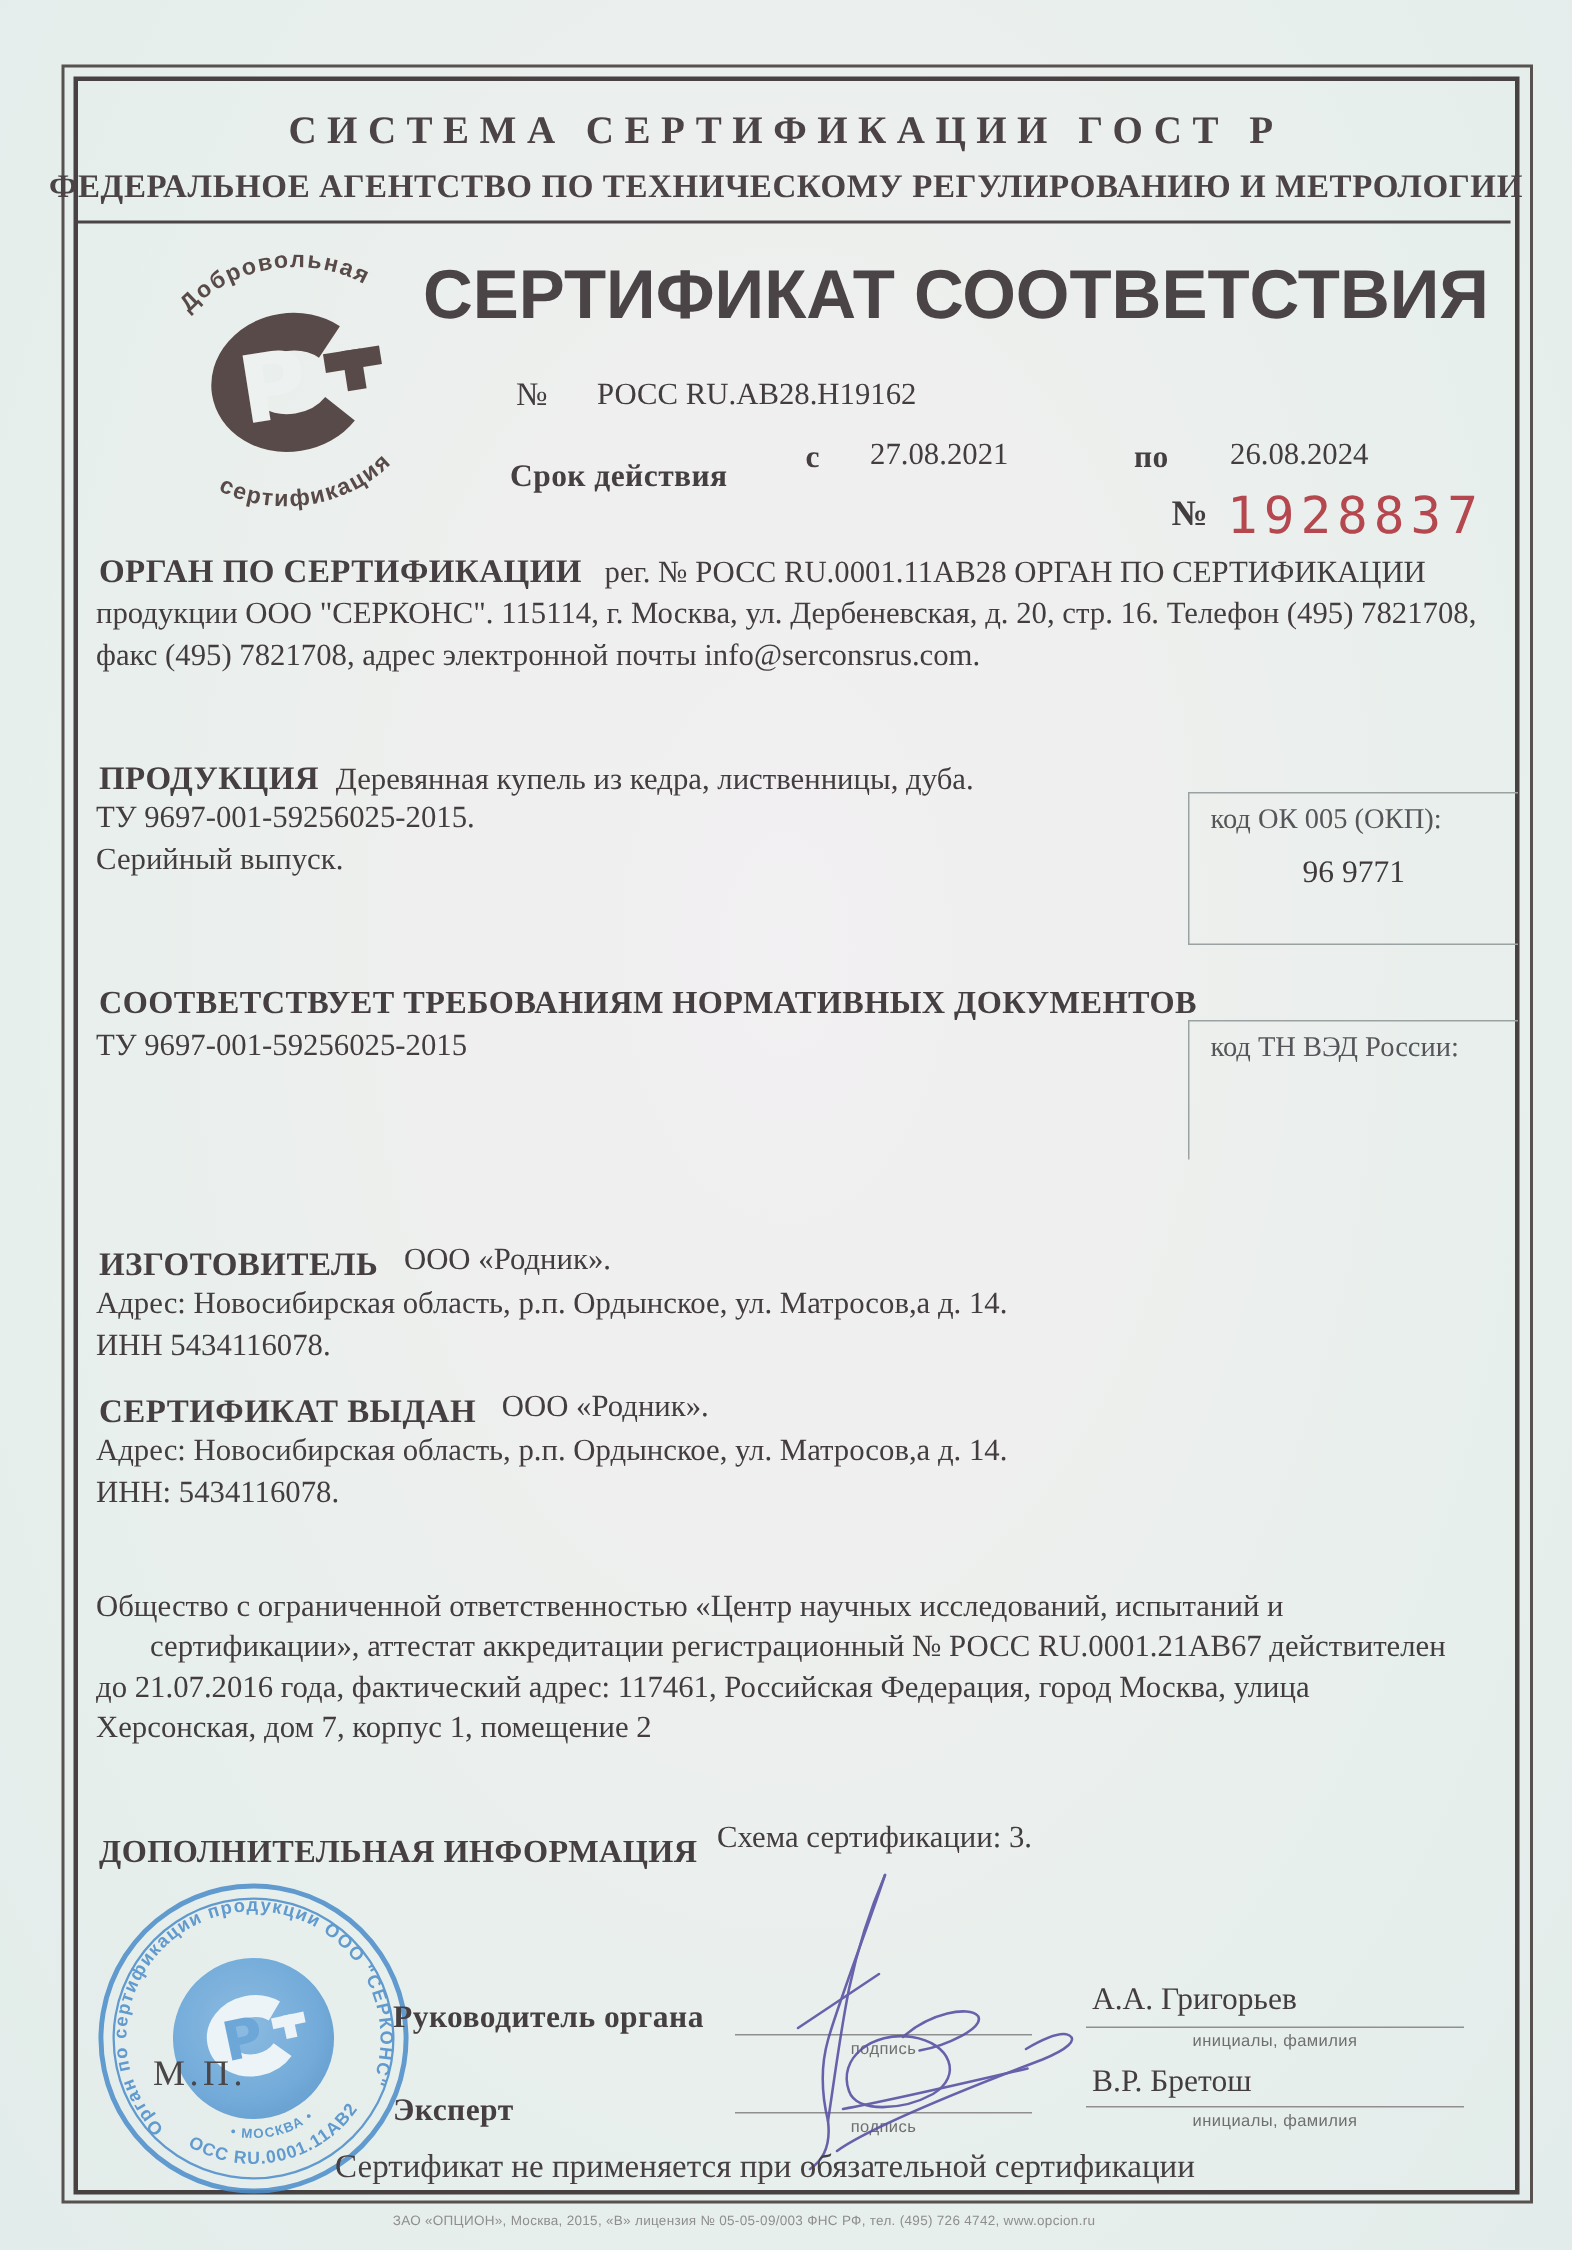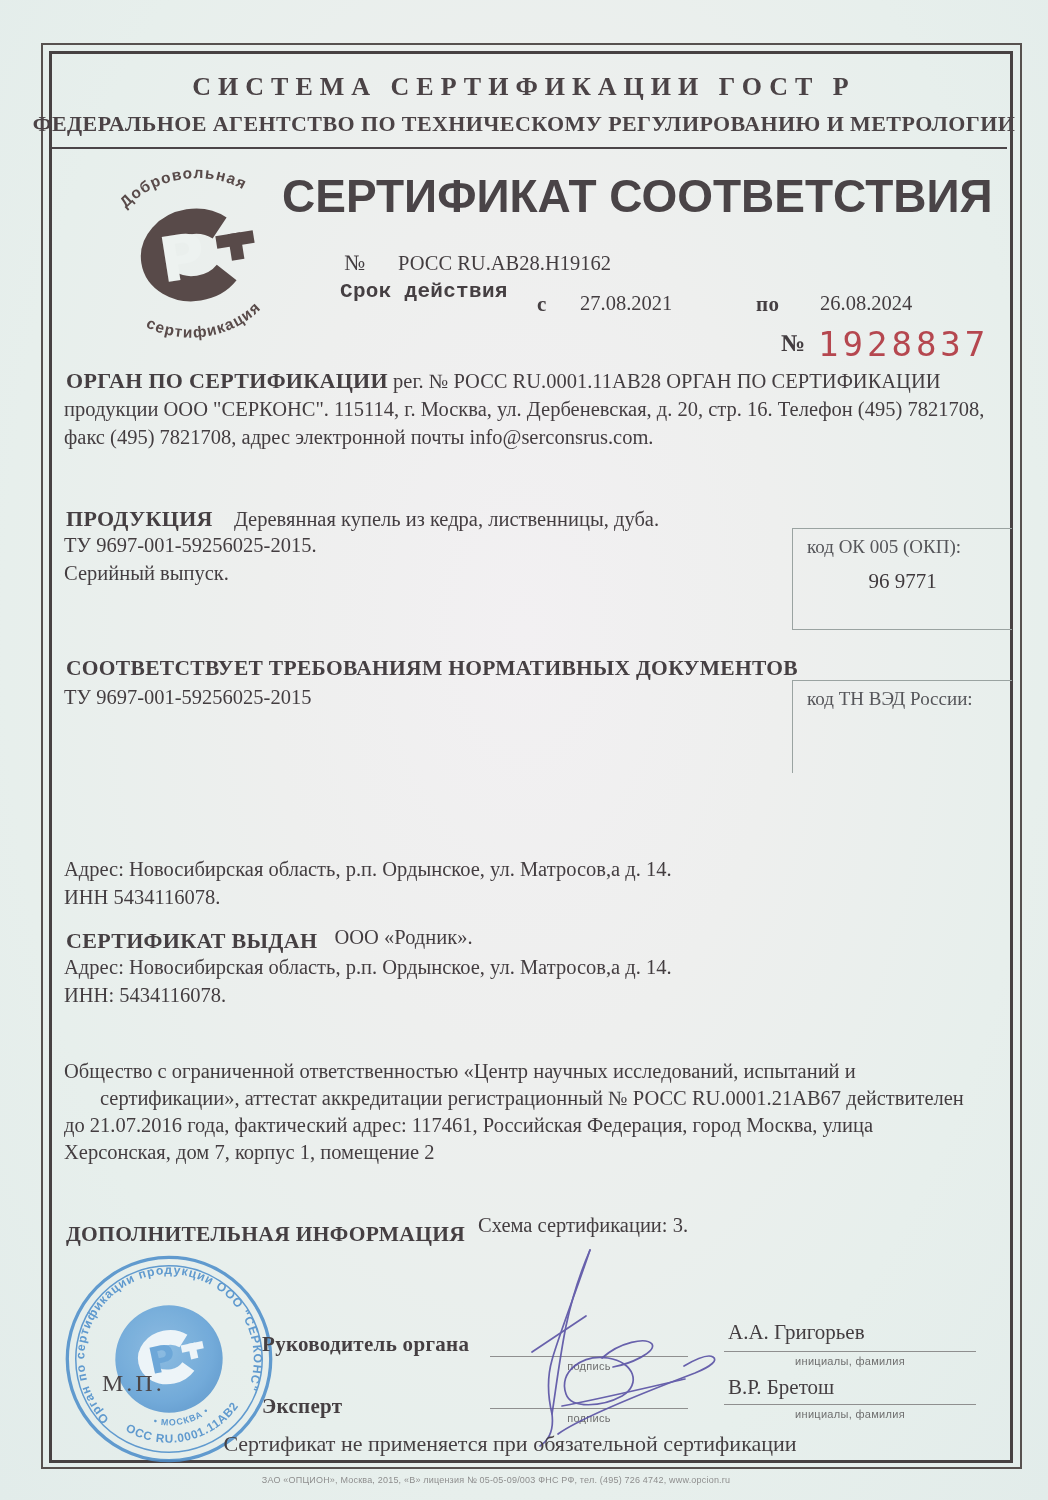--- a/index.html
+++ b/index.html
@@ -57,55 +57,59 @@
       </text>
       <text font-family="Liberation Sans, DejaVu Sans, sans-serif" font-weight="bold" font-size="15.5" fill="#584a49" letter-spacing="1.2">
         <textPath href="#logoArcBot" startOffset="50%" text-anchor="middle">сертификация</textPath>
       </text>
     </g>
   </svg>
 
   <span class="abs nw z2" style="left:344px;top:250px;font-size:22px;">№</span>
   <span class="abs nw z2 txt" style="left:398px;top:252px;">РОСС RU.АВ28.Н19162</span>
 
-  <span class="abs nw z2 lbl" style="left:340px;top:280px;font-size:21px;font-family:Liberation Mono, monospace;">Срок действия</span>
+  <span class="abs nw z2 lbl" style="left:340px;top:305px;font-size:21px;">Срок действия</span>
   <span class="abs nw z2 lbl" style="left:537px;top:292px;font-size:21px;">с</span>
   <span class="abs nw z2 txt" style="left:580px;top:292px;">27.08.2021</span>
   <span class="abs nw z2 lbl" style="left:756px;top:292px;font-size:21px;">по</span>
   <span class="abs nw z2 txt" style="left:820px;top:292px;">26.08.2024</span>
 
   <span class="abs nw z2" style="left:781px;top:330px;font-size:24px;font-weight:bold;">№</span>
   <span class="abs nw z2 mono" style="left:818px;top:324px;font-size:34px;letter-spacing:4px;color:#b5474f;">1928837</span>
 
   <div class="abs nw z2 txt" style="left:66px;top:368px;">
     <span class="lbl">ОРГАН ПО СЕРТИФИКАЦИИ</span>
-    <span style="margin-left:0;text-align:right;">рег. № РОСС RU.0001.11АВ28 ОРГАН ПО СЕРТИФИКАЦИИ</span>
+    <span style="margin-left:10px;text-align:right;">рег. № РОСС RU.0001.11АВ28 ОРГАН ПО СЕРТИФИКАЦИИ</span>
   </div>
   <div class="abs nw z2 txt" style="left:64px;top:398px;">продукции ООО "СЕРКОНС". 115114, г. Москва, ул. Дербеневская, д. 20, стр. 16. Телефон (495) 7821708,</div>
   <div class="abs nw z2 txt" style="left:64px;top:426px;">факс (495) 7821708, адрес электронной почты info@serconsrus.com.</div>
 
   <div class="abs nw z2 txt" style="left:66px;top:506px;">
     <span class="lbl">ПРОДУКЦИЯ</span>
-    <span style="margin-left:16px;">Деревянная купель из кедра, лиственницы, дуба.</span>
+    <span style="margin-left:6px;">Деревянная купель из кедра, лиственницы, дуба.</span>
   </div>
   <div class="abs nw z2 txt" style="left:64px;top:534px;">ТУ 9697-001-59256025-2015.</div>
   <div class="abs nw z2 txt" style="left:64px;top:562px;">Серийный выпуск.</div>
 
   <div class="abs codebox" style="left:792px;top:528px;width:219px;height:100px;">
     <span class="cb-label nw">код ОК 005 (ОКП):</span>
     <span class="cb-value nw">96 9771</span>
   </div>
 
   <div class="abs nw z2 lbl" style="left:66px;top:656px;font-size:21.5px;">СООТВЕТСТВУЕТ ТРЕБОВАНИЯМ НОРМАТИВНЫХ ДОКУМЕНТОВ</div>
   <div class="abs nw z2 txt" style="left:64px;top:686px;">ТУ 9697-001-59256025-2015</div>
 
   <div class="abs codebox" style="left:792px;top:680px;width:219px;height:92px;border-bottom:none;">
     <span class="cb-label nw">код ТН ВЭД России:</span>
   </div>
 
+  <div class="abs nw z2 txt" style="left:66px;top:830px;">
+    <span class="lbl">ИЗГОТОВИТЕЛЬ</span>
+    <span style="margin-left:12px;position:relative;top:-4px;">ООО «Родник».</span>
+  </div>
   <div class="abs nw z2 txt" style="left:64px;top:858px;">Адрес: Новосибирская область, р.п. Ордынское, ул. Матросов,а д. 14.</div>
   <div class="abs nw z2 txt" style="left:64px;top:886px;">ИНН 5434116078.</div>
 
   <div class="abs nw z2 txt" style="left:66px;top:928px;">
     <span class="lbl">СЕРТИФИКАТ ВЫДАН</span>
     <span style="margin-left:12px;position:relative;top:-4px;">ООО «Родник».</span>
   </div>
   <div class="abs nw z2 txt" style="left:64px;top:956px;">Адрес: Новосибирская область, р.п. Ордынское, ул. Матросов,а д. 14.</div>
   <div class="abs nw z2 txt" style="left:64px;top:984px;">ИНН: 5434116078.</div>
 

